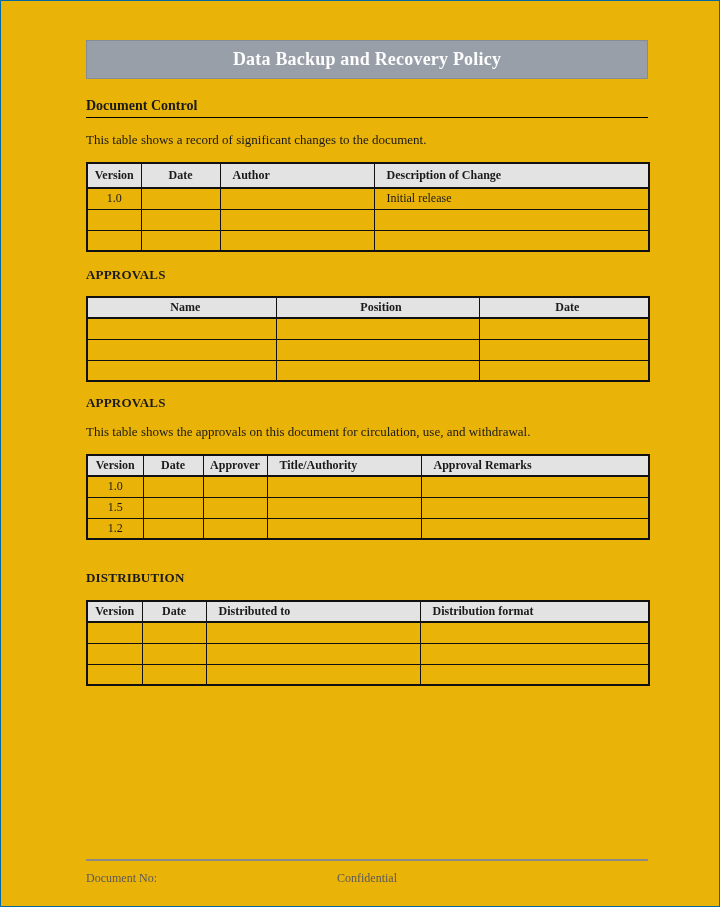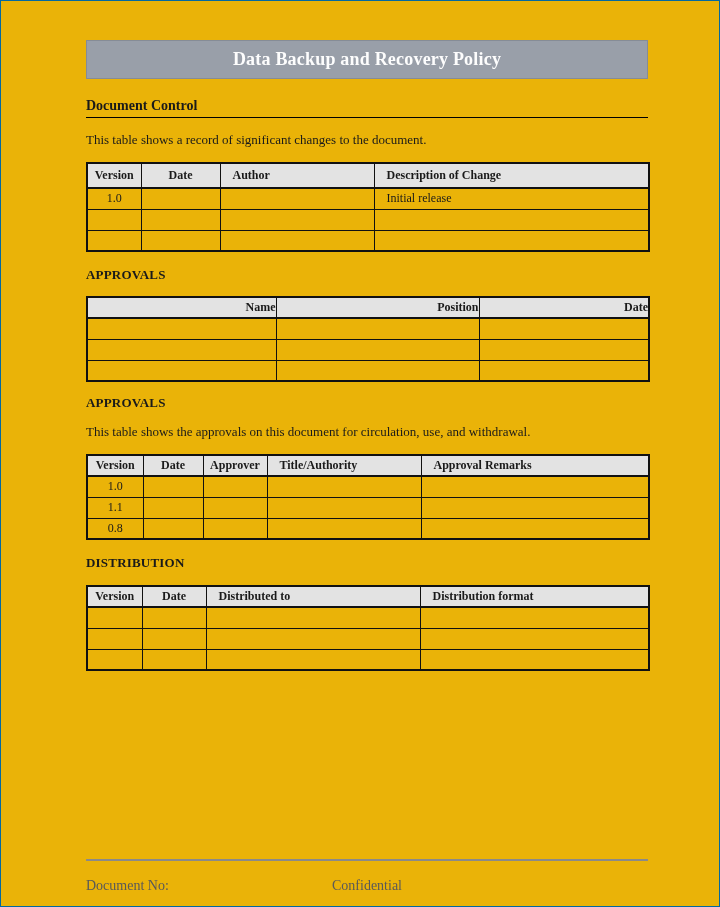--- a/index.html
+++ b/index.html
@@ -41,21 +41,21 @@
     padding-bottom: 3px;
     border-bottom: 1px solid #000000;
   }
   .section-heading {
     font-size: 13px;
     font-weight: bold;
     letter-spacing: 0.2px;
   }
   .mt-reviewers { margin-top: 15px; }
   .mt-approvals { margin-top: 13px; }
-  .mt-distribution { margin-top: 15px; }
+  .mt-distribution { margin-top: 30px; }
   
   .para {
     font-size: 13px;
     line-height: 16px;
   }
   .mt-para1 { margin-top: 14px; }
   .mt-para2 { margin-top: 13px; }
   
   table.doc-table {
     border-collapse: collapse;
@@ -73,35 +73,35 @@
     vertical-align: middle;
   }
   table.doc-table thead th {
     background: #e3e3e3;
     font-weight: bold;
     border-bottom: 2px solid #111111;
   }
   table.doc-table.tall-head thead th { height: 25px; }
   .c-center { text-align: center; }
   .c-left   { text-align: left; padding-left: 12px; }
-  .c-indent { text-align: right; padding-left: 7px; }
+  .c-indent { text-align: center; padding-left: 7px; }
   .mt-t1 { margin-top: 14px; }
   .mt-t2 { margin-top: 13px; }
   .mt-t3 { margin-top: 14px; }
   .mt-t4 { margin-top: 14px; }
   
   .footer {
     position: absolute;
     top: 858px;
     left: 85px;
     width: 562px;
     border-top: 2px solid #8a8a8a;
-    padding-top: 18px;
+    padding-top: 10px;
     color: #595959;
-    font-size: 14px;
+    font-size: 12px;
     line-height: 14px;
     display: grid;
     grid-template-columns: 1fr auto 1fr;
   }
   .footer .left   { text-align: left; }
   .footer .center { text-align: left; }
   .footer .right  { text-align: right; }
 </style>
 </head>
 <body>
@@ -209,28 +209,28 @@
         </thead>
         <tbody>
           <tr>
             <td class="c-center">1.0</td>
             <td class="c-center"></td>
             <td class="c-center"></td>
             <td class="c-left"></td>
             <td class="c-left"></td>
           </tr>
           <tr>
-            <td class="c-center">1.1</td>
-            <td class="c-center"></td>
-            <td class="c-center"></td>
-            <td class="c-left"></td>
-            <td class="c-left"></td>
-          </tr>
-          <tr>
-            <td class="c-center">0.8</td>
+            <td class="c-center">1.5</td>
+            <td class="c-center"></td>
+            <td class="c-center"></td>
+            <td class="c-left"></td>
+            <td class="c-left"></td>
+          </tr>
+          <tr>
+            <td class="c-center">1.2</td>
             <td class="c-center"></td>
             <td class="c-center"></td>
             <td class="c-left"></td>
             <td class="c-left"></td>
           </tr>
         </tbody>
       </table>
 
     <div class="section-heading mt-distribution">DISTRIBUTION</div>
 

